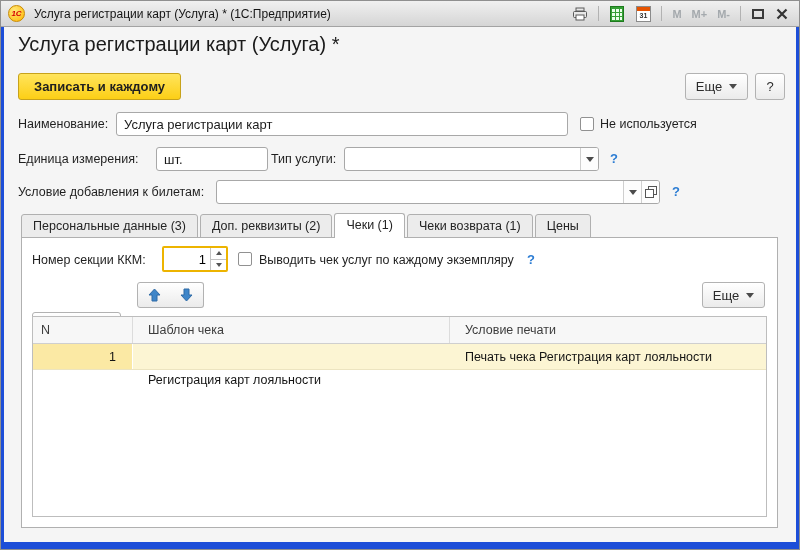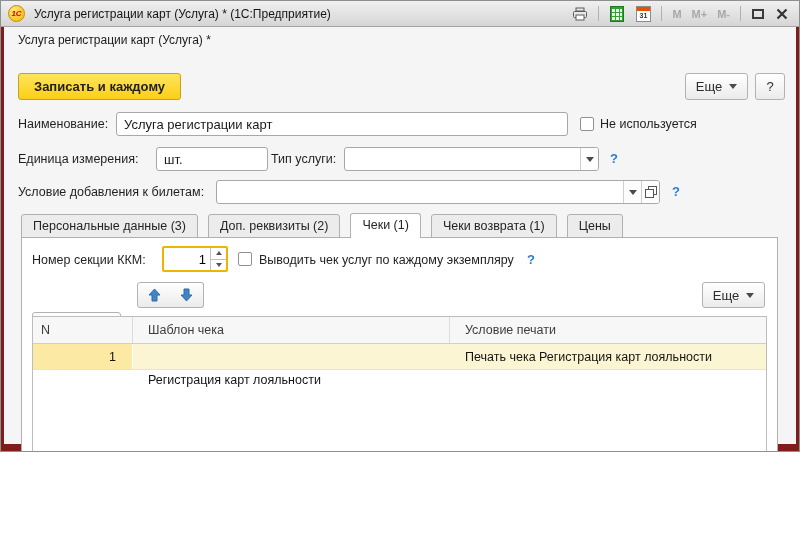--- a/index.html
+++ b/index.html
@@ -1,18 +1,18 @@
 <!DOCTYPE html>
 <html><head>
 <meta charset="utf-8">
 <style>
   * { margin:0; padding:0; box-sizing:border-box; }
   body { background:#ffffff; font-family:"Liberation Sans","DejaVu Sans",sans-serif; }
-  #app { position:relative; width:800px; height:452px; border:1px solid #8f8f8f;
-         background:#7f1d1d; overflow:hidden; }
+  #app { position:relative; width:800px; height:550px; border:1px solid #8f8f8f;
+         background:#1d4ed8; overflow:hidden; }
 
   
   .titlebar { position:absolute; left:0; top:0; right:0; height:26px;
               background:linear-gradient(#f0f0f0,#d5d5d5); border-bottom:1px solid #a3a3a3;
               display:flex; align-items:center; padding:0 7px; }
   .logo { width:17px; height:17px; border-radius:50%; flex:none;
           background:radial-gradient(circle at 35% 30%, #ffe97a, #ffb400);
           border:1px solid #c98a00; display:flex; align-items:center; justify-content:center;
           font-size:8px; font-weight:700; font-style:italic; color:#d40000; }
   .tb-title { margin-left:9px; font-size:12px; color:#141414; white-space:nowrap; }
@@ -26,21 +26,21 @@
          flex-direction:column; overflow:hidden; }
   .cal-top { height:4px; background:#e65300; }
   .cal-num { flex:1; display:flex; align-items:center; justify-content:center; font-size:7px; color:#333; font-weight:700; }
   .calc { width:14px; height:16px; background:#35a035; border:1px solid #1d7a1d; display:grid;
           grid-template-columns:repeat(3,1fr); gap:1px; padding:2px 1px 1px 1px; }
   .calc i { background:#eaffea; display:block; }
 
   
   .content { position:absolute; left:3px; right:3px; top:26px; bottom:7px; background:#f5f5f5; }
 
-  .page-title { position:absolute; left:14px; top:6px; font-size:12px; font-weight:400; color:#1b1b1b; }
+  .page-title { position:absolute; left:14px; top:6px; font-size:20px; font-weight:400; color:#1b1b1b; }
 
   .btn { position:absolute; height:27px; display:inline-flex; align-items:center; justify-content:center;
          padding:0 15px; background:linear-gradient(#ffffff,#ebebeb); border:1px solid #b2b2b2;
          border-radius:3px; font-size:13px; color:#2c2c2c; cursor:pointer; font-family:inherit; }
   .btn.primary { background:linear-gradient(#ffe45c,#fccf16); border-color:#c7a21b;
                  font-weight:700; color:#1f1f1f; }
   .btn .caret { width:0; height:0; border-left:4px solid transparent; border-right:4px solid transparent;
                 border-top:5px solid #4a4a4a; margin-left:7px; }
   .btn.small { height:26px; }
 
@@ -53,21 +53,21 @@
                  background:transparent; font-family:inherit; }
   .combo-btn { width:18px; flex:none; display:flex; align-items:center; justify-content:center;
                border-left:1px solid #cfcfcf; background:#fdfdfd; cursor:pointer; }
   .caret-down { width:0; height:0; border-left:4px solid transparent; border-right:4px solid transparent;
                 border-top:5px solid #4a4a4a; }
   .q { position:absolute; font-size:13px; font-weight:700; color:#2b7cd3; line-height:24px; cursor:pointer; }
   .cb { position:absolute; width:14px; height:14px; border:1px solid #919191; border-radius:2px;
         background:#fff; cursor:pointer; }
 
   
-  .tabs { position:absolute; left:17px; top:186px; height:25px; display:flex; gap:10px; align-items:flex-end; }
+  .tabs { position:absolute; left:17px; top:186px; height:25px; display:flex; gap:2px; align-items:flex-end; }
   .tab { height:24px; line-height:22px; padding:0 11px; font-size:12.5px; color:#242424;
          background:#ececec; border:1px solid #b0b0b0; border-radius:3px 3px 0 0; cursor:pointer;
          white-space:nowrap; }
   .tab.active { height:25px; line-height:23px; background:#fff; border-bottom:none; position:relative; z-index:3; }
 
   .panel { position:absolute; left:17px; top:210px; width:757px; height:291px; background:#fff;
            border:1px solid #b0b0b0; z-index:1; }
 
   .spinner { position:absolute; left:140px; top:8px; width:66px; height:26px; border:2px solid #edb400;
              border-radius:2px; background:#fff; display:flex; }

